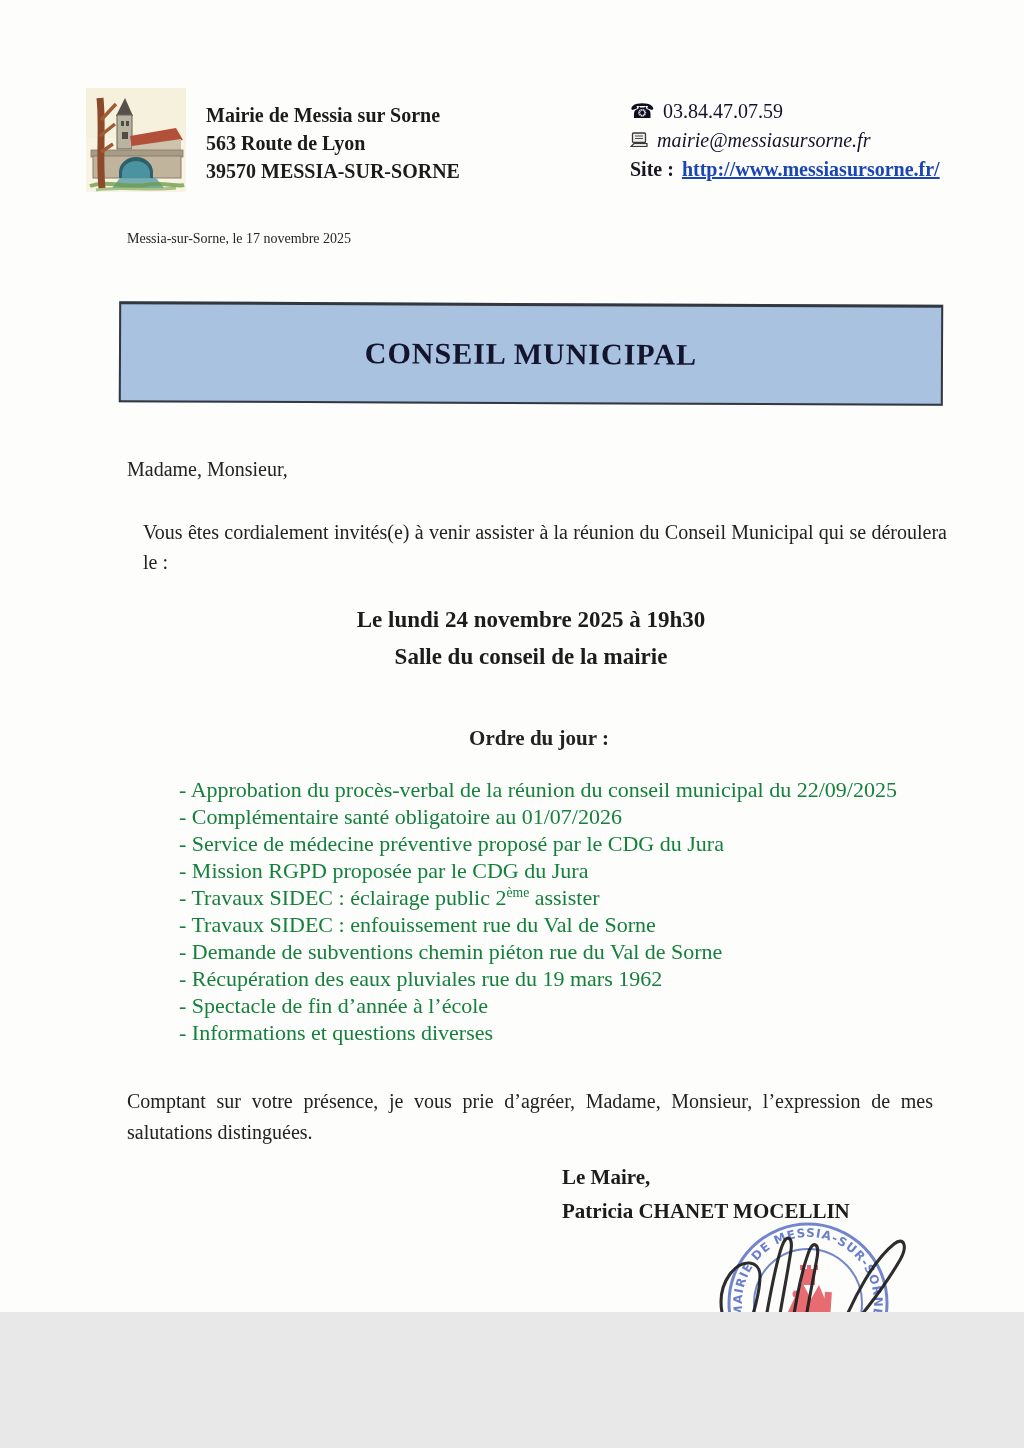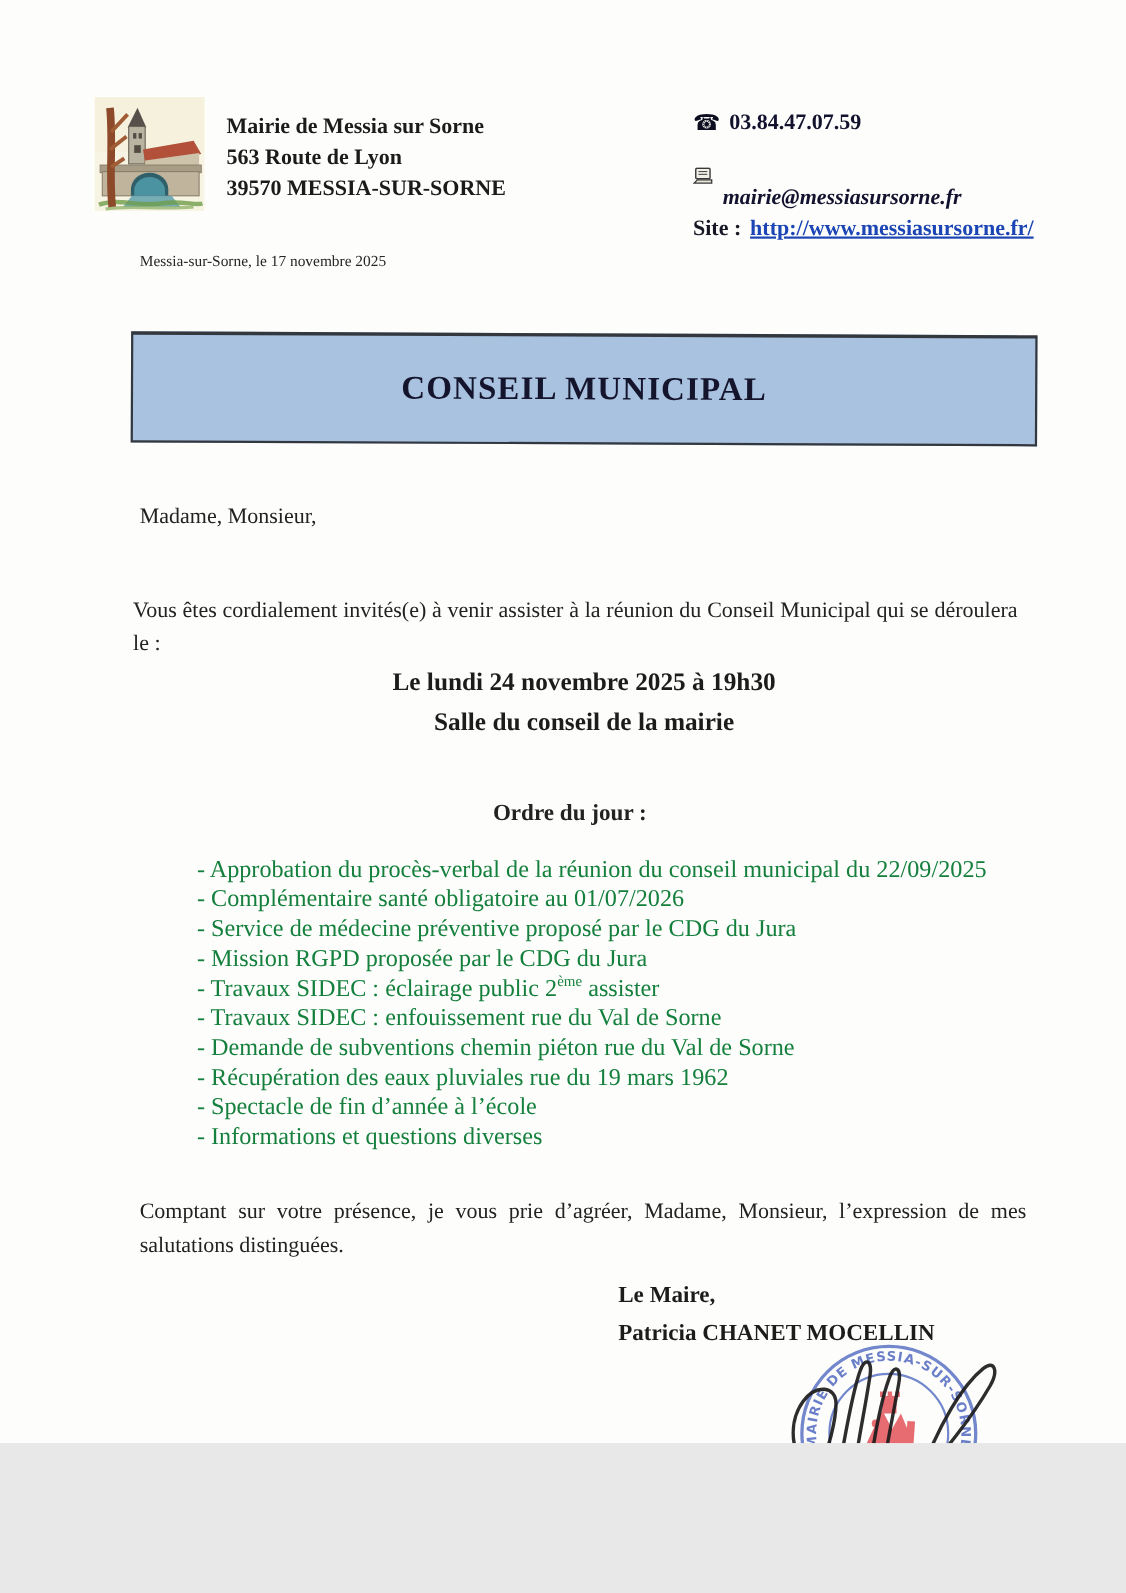--- a/index.html
+++ b/index.html
@@ -7,38 +7,38 @@
     position:relative; width:1024px; height:1312px; margin:0 auto;
     background:#fdfdfb; overflow:hidden;
     font-family:"Liberation Serif","DejaVu Serif",serif; color:#222;
   }
   
   .logo { position:absolute; left:86px; top:88px; width:100px; height:104px; }
   .org-block { position:absolute; left:206px; top:101px; font-weight:bold; font-size:20px; line-height:28px; color:#1b1b1b; }
   .contact-block { position:absolute; left:630px; top:97px; font-size:20px; line-height:29px; color:#12122e; }
   .contact-row { display:flex; align-items:center; gap:8px; white-space:nowrap; }
   .phone-glyph { font-family:"DejaVu Sans",sans-serif; font-size:20px; color:#0d0d20; }
-  .phone-num { font-weight:bold; }
-  .email-text { font-weight:bold; font-style:italic;margin-top:39px; }
+  .phone-num { font-weight:normal; }
+  .email-text { font-weight:normal; font-style:italic; }
   .site-label { font-weight:bold; color:#161624; }
   .site-link { font-weight:bold; color:#1b45b4; text-decoration:underline; text-decoration-thickness:2px; }
   .dateline { position:absolute; left:127px; top:231px; font-size:14px; color:#262626; }
   
   .banner {
     position:absolute; left:119px; top:303px; width:820px; height:96px;
     background:#a9c2e0; border:2px solid #33373e; border-top-width:3px;
     transform:rotate(0.25deg);
     display:flex; align-items:center; justify-content:center;
   }
   .banner-title { font-size:30px; font-weight:bold; letter-spacing:1px; color:#14142c; }
   
   .salutation { position:absolute; left:127px; top:458px; font-size:20px; }
-  .intro { position:absolute; left:121px; top:517px; width:804px; font-size:20px; line-height:30px; text-align:justify;margin-top:23px; }
+  .intro { position:absolute; left:143px; top:517px; width:804px; font-size:20px; line-height:30px; text-align:justify; }
   .meeting { position:absolute; left:123px; top:601px; width:816px; text-align:center; font-weight:bold; font-size:23px; line-height:37px; color:#1c1c1c; }
-  .agenda-heading { position:absolute; left:110px; top:726px; width:816px; text-align:center; font-weight:bold; font-size:21px; }
+  .agenda-heading { position:absolute; left:131px; top:726px; width:816px; text-align:center; font-weight:bold; font-size:21px; }
   .agenda-list { position:absolute; left:179px; top:776px; font-size:22px; line-height:27px; color:#15803d; }
   .agenda-item sup { font-size:0.62em; line-height:0; }
   .closing { position:absolute; left:127px; top:1086px; width:806px; font-size:20px; line-height:31px; text-align:justify; }
   .sig-block { position:absolute; left:562px; top:1160px; font-weight:bold; font-size:21px; line-height:34px; color:#1c1c1c; }
   .stamp-wrap { position:absolute; left:690px; top:1212px; width:232px; height:200px; }
 </style>
 </head>
 <body>
 
 <div class="page">

